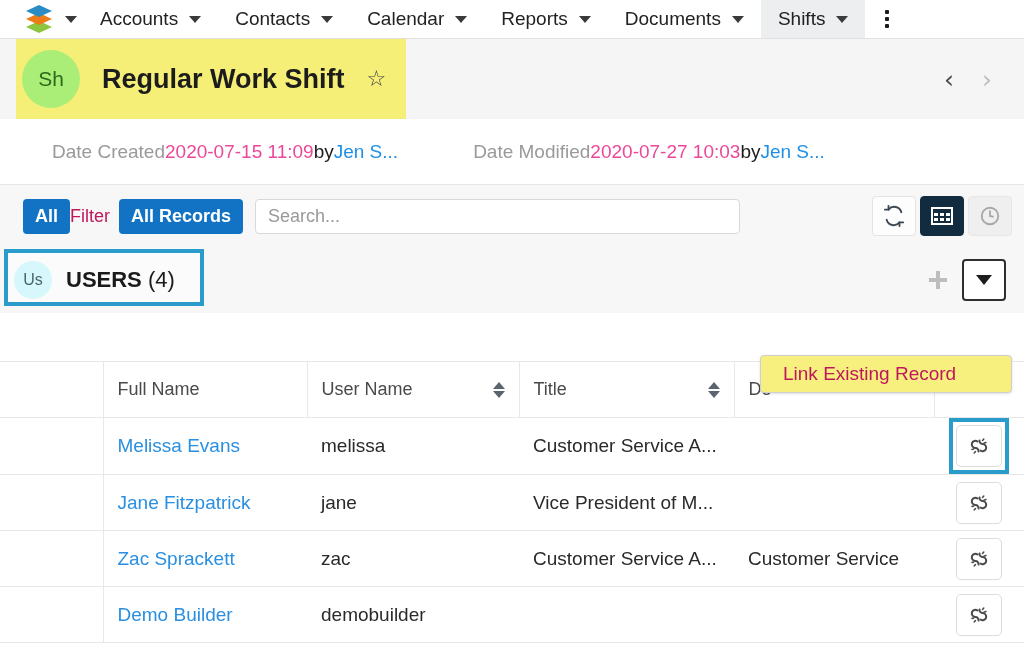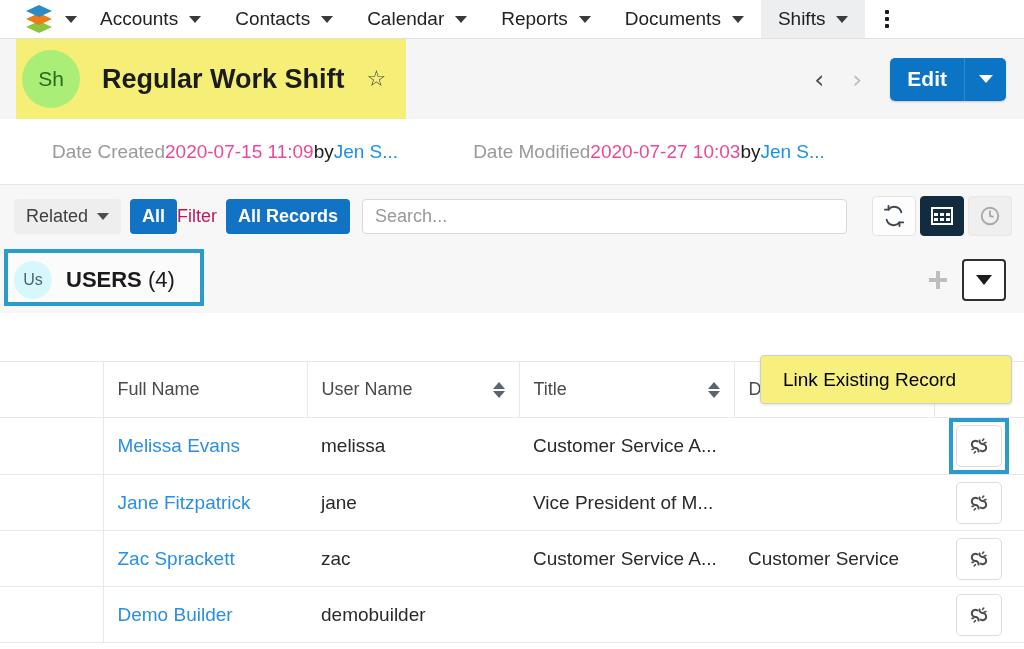--- a/index.html
+++ b/index.html
@@ -291,27 +291,27 @@
     border: 4px solid #2a9ccc;
     padding: 3px;
     display: inline-block;
     background: #fff;
   }
 
   
   .tooltip {
     position: absolute;
     left: 760px; top: 355px;
-    width: 252px; height: 49px;
+    width: 252px; height: 38px;
     background: #f7f07f;
     border: 1px solid #cfcfcf;
     border-radius: 4px;
     display: flex; align-items: center;
     padding-left: 22px;
-    font-size: 19px; color: #000000;
+    font-size: 19px; color: #be185d;
     z-index: 30;
     box-shadow: 0 1px 3px rgba(0,0,0,.12);
   }
 </style>
 </head>
 <body>
 
 <div class="navbar">
   <div class="logo-wrap">
     <span>
@@ -359,49 +359,39 @@
 <div class="record-header">
   <div class="record-hl"></div>
   <div class="record-left">
     <div class="avatar-circle">Sh</div>
     <div class="record-title">Regular Work Shift</div>
     <div class="star-icon">☆</div>
   </div>
   <div class="record-right">
     <div class="chev prev">‹</div>
     <div class="chev next">›</div>
-    <div class="edit-btn">
-      <div class="main">Edit</div>
-      <div class="split">
-        <span class="caret-white"></span>
-      </div>
-    </div>
   </div>
 </div>
 
 <div class="meta-row">
   <div class="meta-block created">
     <span class="meta-label">Date Created</span>
     <span class="meta-value">2020-07-15 11:09</span>
     <span class="meta-by">by</span>
     <span class="meta-link">Jen S...</span>
   </div>
   <div class="meta-block modified">
     <span class="meta-label">Date Modified</span>
     <span class="meta-value">2020-07-27 10:03</span>
     <span class="meta-by">by</span>
     <span class="meta-link">Jen S...</span>
   </div>
 </div>
 
 <div class="filter-bar">
-  <div class="pill-related">
-    <span>Related</span>
-    <span class="caret-dark"></span>
-  </div>
   <div class="badge-blue">All</div>
   <div class="filter-label">Filter</div>
   <div class="badge-blue">All Records</div>
   <div class="search-box">
     <input type="text" placeholder="Search..." style="">
   </div>
   <div class="tool-group">
     <div class="tool-btn">
       <svg width="22" height="22" viewBox="0 0 24 24" fill="none" stroke="#3d4852" stroke-width="2" stroke-linecap="round">
         <path d="M20 8a8 8 0 0 0-14-3"></path>

